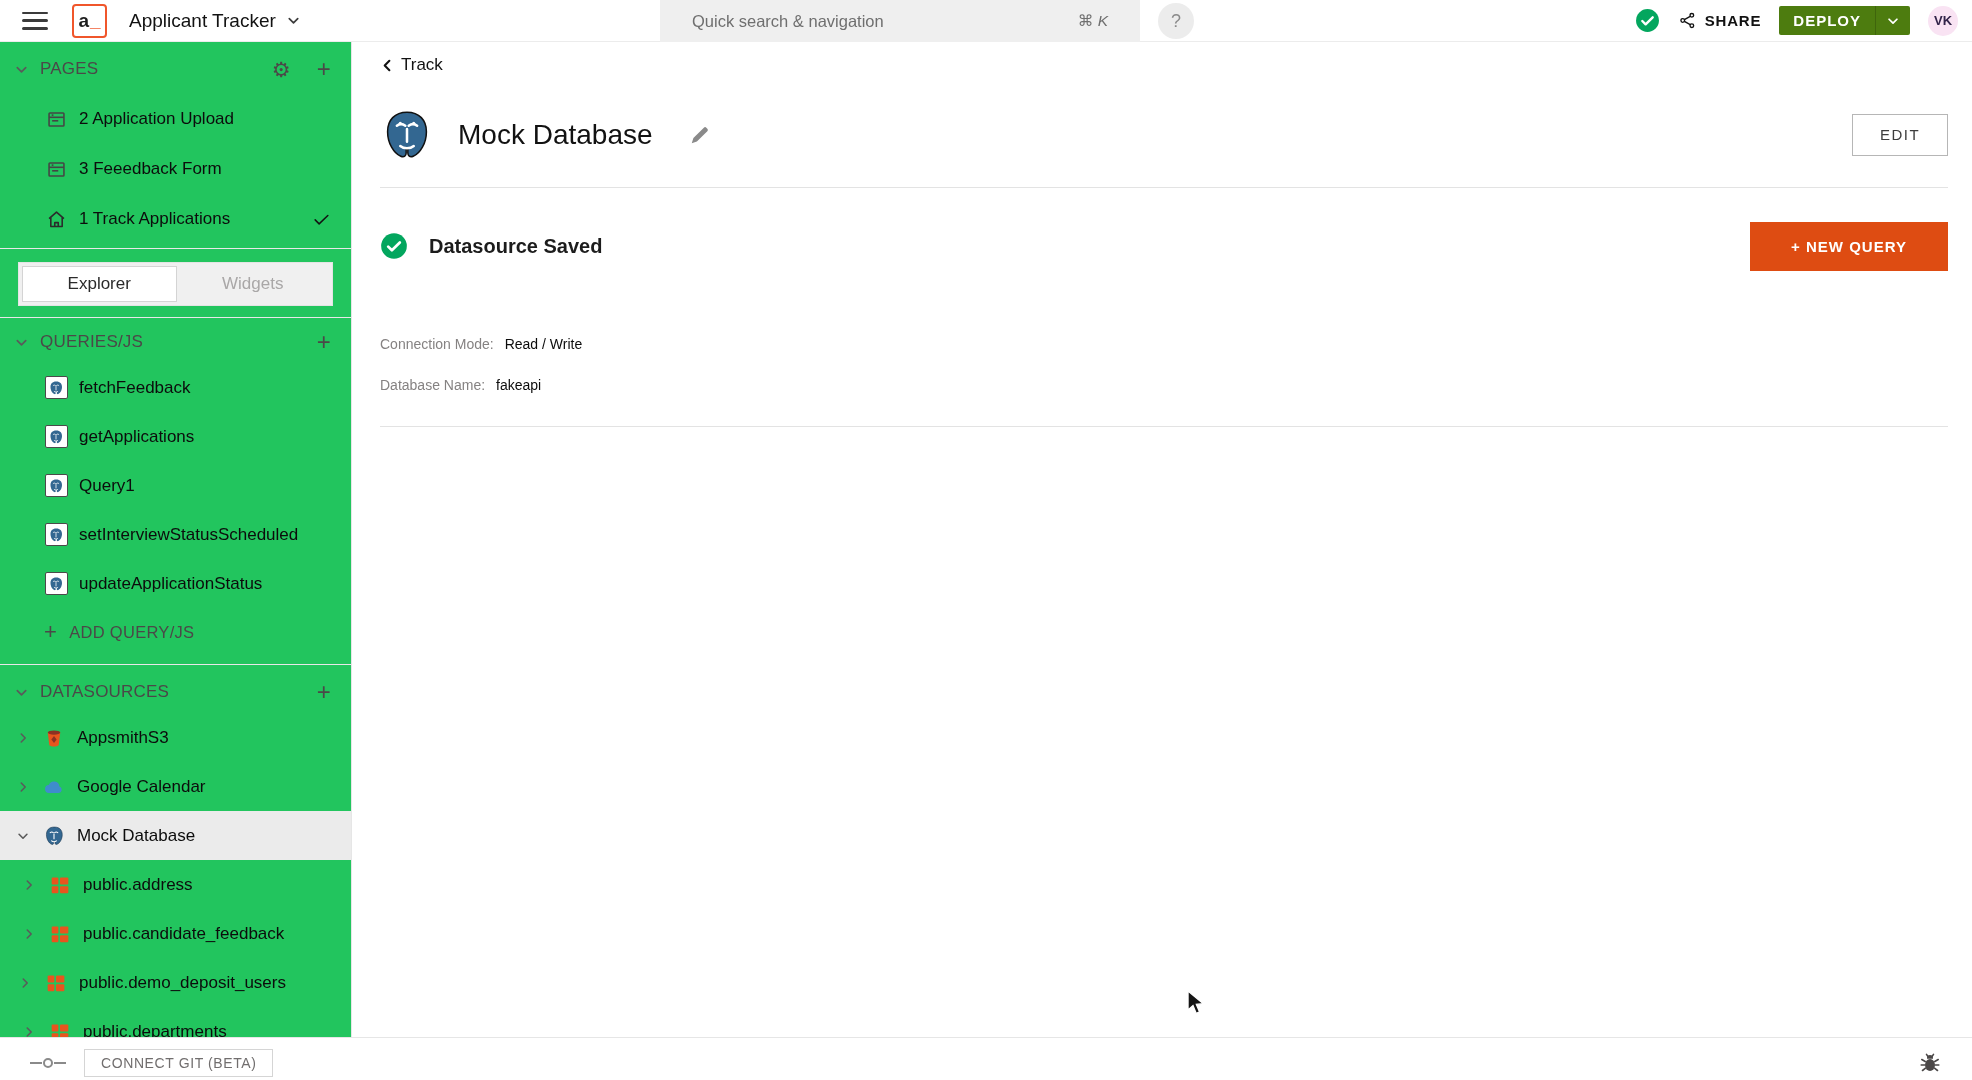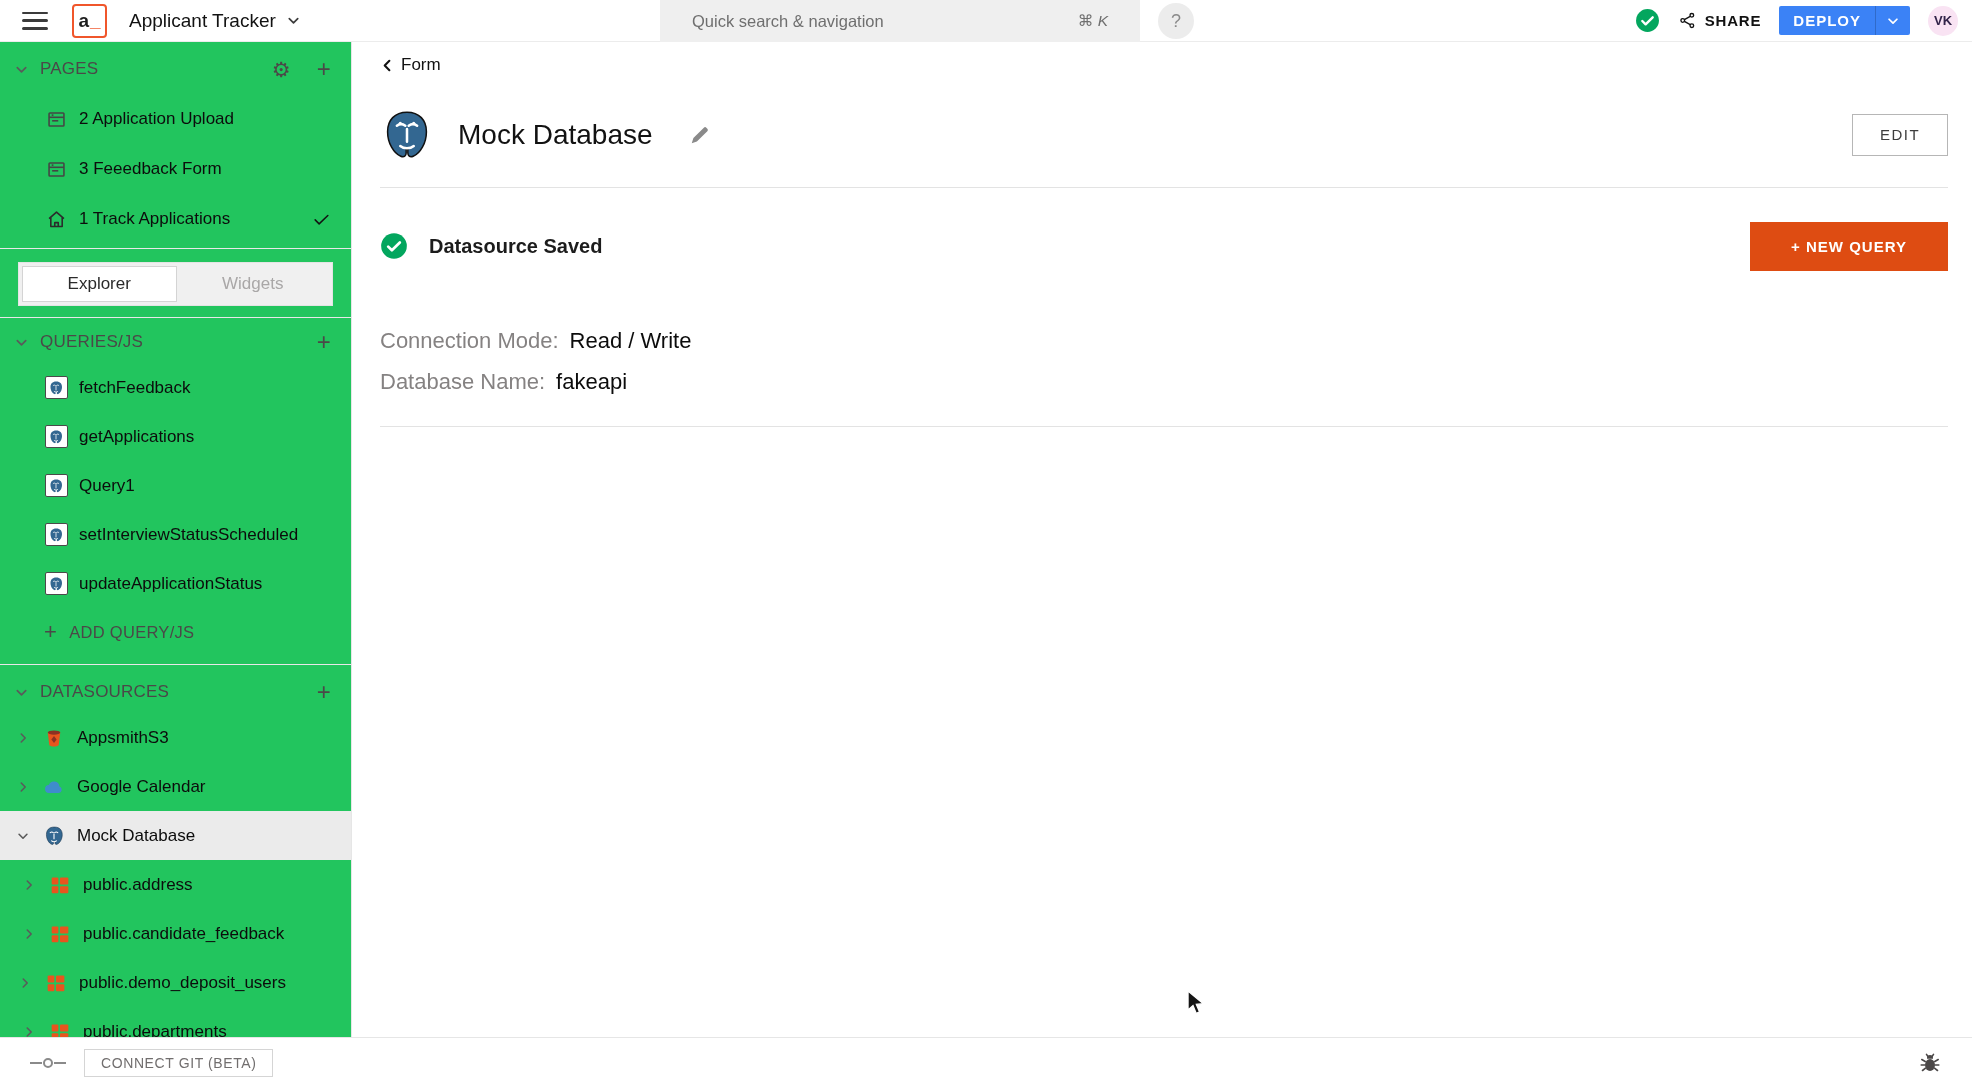--- a/index.html
+++ b/index.html
@@ -21,21 +21,21 @@
   .searchbar { position:absolute; left:660px; top:0; width:480px; height:42px;
     background:#EFEFEF; display:flex; align-items:center; padding:0 32px; }
   .searchbar input { flex:1; border:none; outline:none; background:transparent;
     font-size:16.5px; color:#5f5f5f; font-family:inherit; }
   .searchbar input::placeholder { color:#6f6f6f; opacity:1; }
   .search-shortcut { font-size:15.5px; color:#6f6f6f; font-style:italic; white-space:nowrap; }
   .help-circle { position:absolute; left:1158px; top:3px; width:36px; height:36px;
     border-radius:50%; background:#ECECEC; display:flex; align-items:center;
     justify-content:center; font-size:18px; color:#8a8a8a; cursor:pointer; }
   .header-right { margin-left:auto; display:flex; align-items:center; gap:18px; }
-  .deploy-btn { display:flex; align-items:center; background:#3b82f6; color:#fff;
+  .deploy-btn { display:flex; align-items:center; background:#4d7c0f; color:#fff;
     height:29px; border-radius:2px; overflow:hidden; cursor:pointer; }
   .deploy-btn .dep-label { padding:0 14px; font-size:15px; font-weight:bold; letter-spacing:1px; }
   .deploy-btn .dep-caret { padding:0 10px; height:100%; display:flex; align-items:center;
     border-left:1px solid rgba(0,0,0,0.18); }
   .share-wrap { display:flex; align-items:center; gap:8px; cursor:pointer;
     font-size:15px; font-weight:600; letter-spacing:0.8px; color:#121212; }
   .avatar { width:30px; height:30px; border-radius:50%; background:#F9E3F3;
     display:flex; align-items:center; justify-content:center; font-size:13px;
     font-weight:600; color:#33244a; cursor:pointer; }
 
@@ -85,21 +85,21 @@
     font-family:inherit; cursor:pointer; }
   .main-divider { height:1px; background:#E3E3E3; }
   .divider-1 { margin-top:24px; }
   .status-row { margin-top:34px; display:flex; align-items:center; }
   .status-left { display:flex; align-items:center; gap:21px; }
   .status-text { font-size:20px; font-weight:bold; color:#1c1c1c; }
   .newquery-btn { margin-left:auto; width:198px; height:49px; background:#DE4C12;
     border:none; color:#fff; font-size:15px; font-weight:bold; letter-spacing:1px;
     font-family:inherit; cursor:pointer; }
   .fields { margin-top:57px; }
-  .field-row { display:flex; align-items:flex-start; height:24px; font-size:22px; }
+  .field-row { display:flex; align-items:flex-end; height:24px; font-size:14px; }
   .field-row + .field-row { margin-top:17px; }
   .field-label { color:#858282; }
   .field-value { color:#0c0c0c; margin-left:11px; }
   .divider-2 { margin-top:33px; }
 
   
   .footer { height:42px; border-top:1px solid #E6E6E6; display:flex; align-items:center;
     padding:8px 30px 0 28px; background:#fff; position:relative; z-index:20; }
   .git-icon { display:flex; margin-right:16px; }
   .connect-git { height:28px; border:1px solid #D5D5D5; background:#fff; color:#716E6E;
@@ -422,21 +422,21 @@
     </div>
   </div>
 
   <div class="main">
     <div class="back-link">
       <span style="display:flex;">
         <svg width="15" height="15" viewBox="0 0 16 16" fill="none" stroke="#121212" stroke-width="2.2" stroke-linecap="round" stroke-linejoin="round">
             <path d="M10 3L5 8l5 5"></path>
           </svg>
       </span>
-      <span>Form</span>
+      <span>Track</span>
     </div>
 
     <div class="title-row">
       <span class="pg-big">
         <svg width="54" height="56" viewBox="0 0 32 32">
             <path fill="#336791" stroke="#111" stroke-width="0.9" d="M16 2.5c-7.3 0-11.5 4.7-11.5 11.5 0 6.8 3.7 13 7.8 14.6 2.1.8 3.2-.3 3.2-1.9v-2.4c.2 0 .3 0 .5 0s.3 0 .5 0v2.4c0 1.6 1.1 2.7 3.2 1.9 4.1-1.6 7.8-7.8 7.8-14.6 0-6.8-4.2-11.5-11.5-11.5z"></path>
             <path fill="none" stroke="#fff" stroke-width="1.5" stroke-linecap="round" d="M10 10.5c1.7-1.3 3.3-1.3 5 0M22 10.5c-1.7-1.3-3.3-1.3-5 0M16 12.5v7.5M12 22.5c2.2 1.8 5.8 1.8 8 0"></path>
             <circle cx="12" cy="9" r="0.9" fill="#fff"></circle>
             <circle cx="20" cy="9" r="0.9" fill="#fff"></circle>
           </svg>

